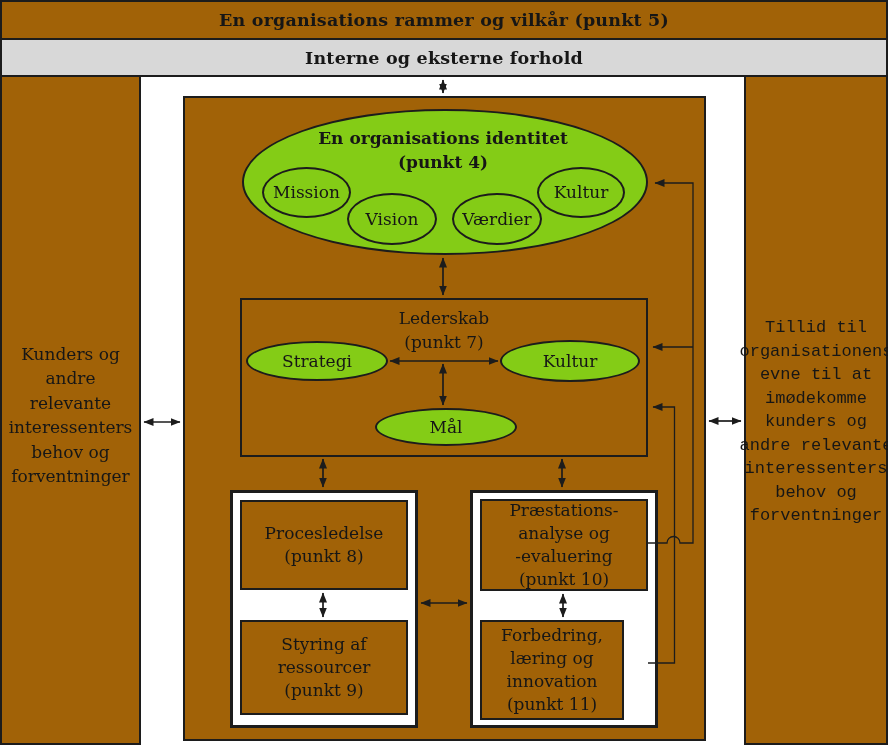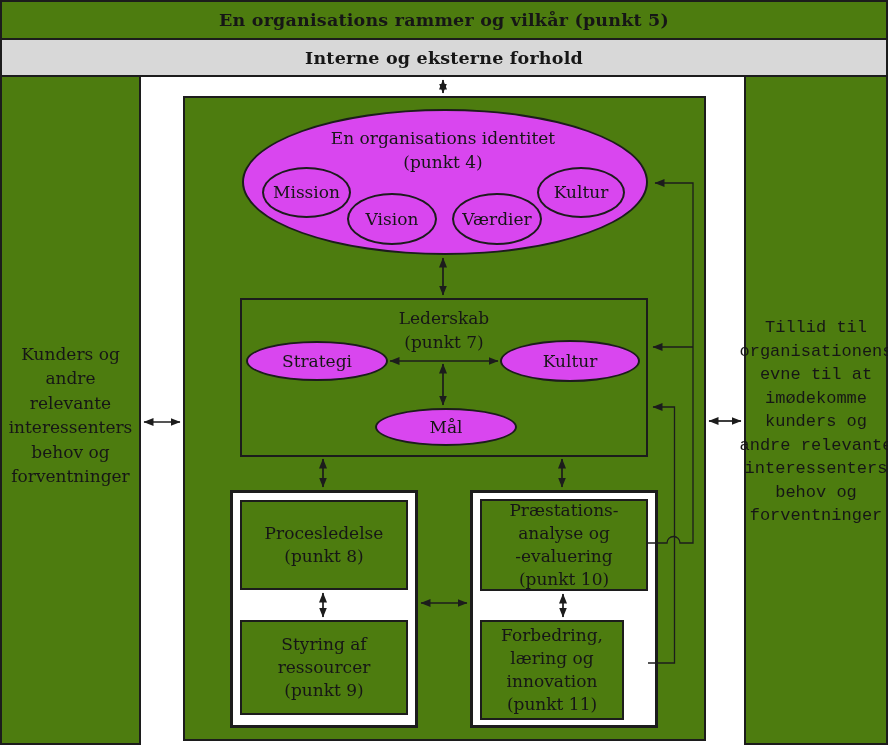--- a/index.html
+++ b/index.html
@@ -1,40 +1,40 @@
 <!DOCTYPE html>
 <html><head>
 <meta charset="utf-8">
 <style>
   html,body{margin:0;padding:0;background:#fff;}
   #page{
     position:relative;width:888px;height:748px;background:#fff;
     font-family:"DejaVu Serif","Liberation Serif",serif;color:#161616;overflow:hidden;
   }
   .abs{position:absolute;box-sizing:border-box;}
-  .frame{border:2px solid #1c1c1c;background:#4d7c0f;}
+  .frame{border:2px solid #1c1c1c;background:#a16207;}
   .frame-thick{border:3px solid #1c1c1c;background:#fff;}
   .cflex{display:flex;align-items:center;justify-content:center;text-align:center;}
-  .ell{border:2px solid #1c1c1c;border-radius:50%;background:#d946ef;
+  .ell{border:2px solid #1c1c1c;border-radius:50%;background:#84cc16;
        display:flex;align-items:center;justify-content:center;text-align:center;}
   .prelines{white-space:pre-line;}
   .bar-text{font-weight:bold;font-size:17.5px;letter-spacing:.2px;}
   .body-text{font-size:17px;line-height:23px;}
   .panel-text{font-size:17px;line-height:24.5px;}
   .lbl{font-size:17px;line-height:24px;text-align:center;}
   svg{position:absolute;left:0;top:0;pointer-events:none;}
 
   #title-bar{left:0;top:0;width:888px;height:40px;}
   #context-band{left:0;top:38px;width:888px;height:39px;background:#d8d8d8;}
   #left-panel{left:0;top:75px;width:141px;height:670px;padding:10px 4px 0 4px;}
   #right-panel{left:744px;top:75px;width:144px;height:670px;padding:28px 2px 4px 2px;font-family:Liberation Mono, monospace;}
   #main-frame{left:183px;top:96px;width:523px;height:645px;}
 
   #identity-ellipse{left:242px;top:109px;width:406px;height:146px;}
-  #identity-label{left:270px;top:126px;width:346px;}
+  #identity-label{left:270px;top:126px;width:346px;font-weight:bold;}
   #mission-ellipse{left:262px;top:167px;width:89px;height:51px;}
   #vision-ellipse{left:347px;top:193px;width:90px;height:52px;}
   #values-ellipse{left:452px;top:193px;width:90px;height:52px;}
   #culture-ellipse{left:537px;top:167px;width:88px;height:51px;}
 
   #leadership-box{left:240px;top:298px;width:408px;height:159px;}
   #leadership-label{left:340px;top:306px;width:208px;}
   #strategy-ellipse{left:246px;top:341px;width:142px;height:40px;}
   #policy-ellipse{left:500px;top:340px;width:140px;height:42px;}
   #goals-ellipse{left:375px;top:408px;width:142px;height:38px;}

